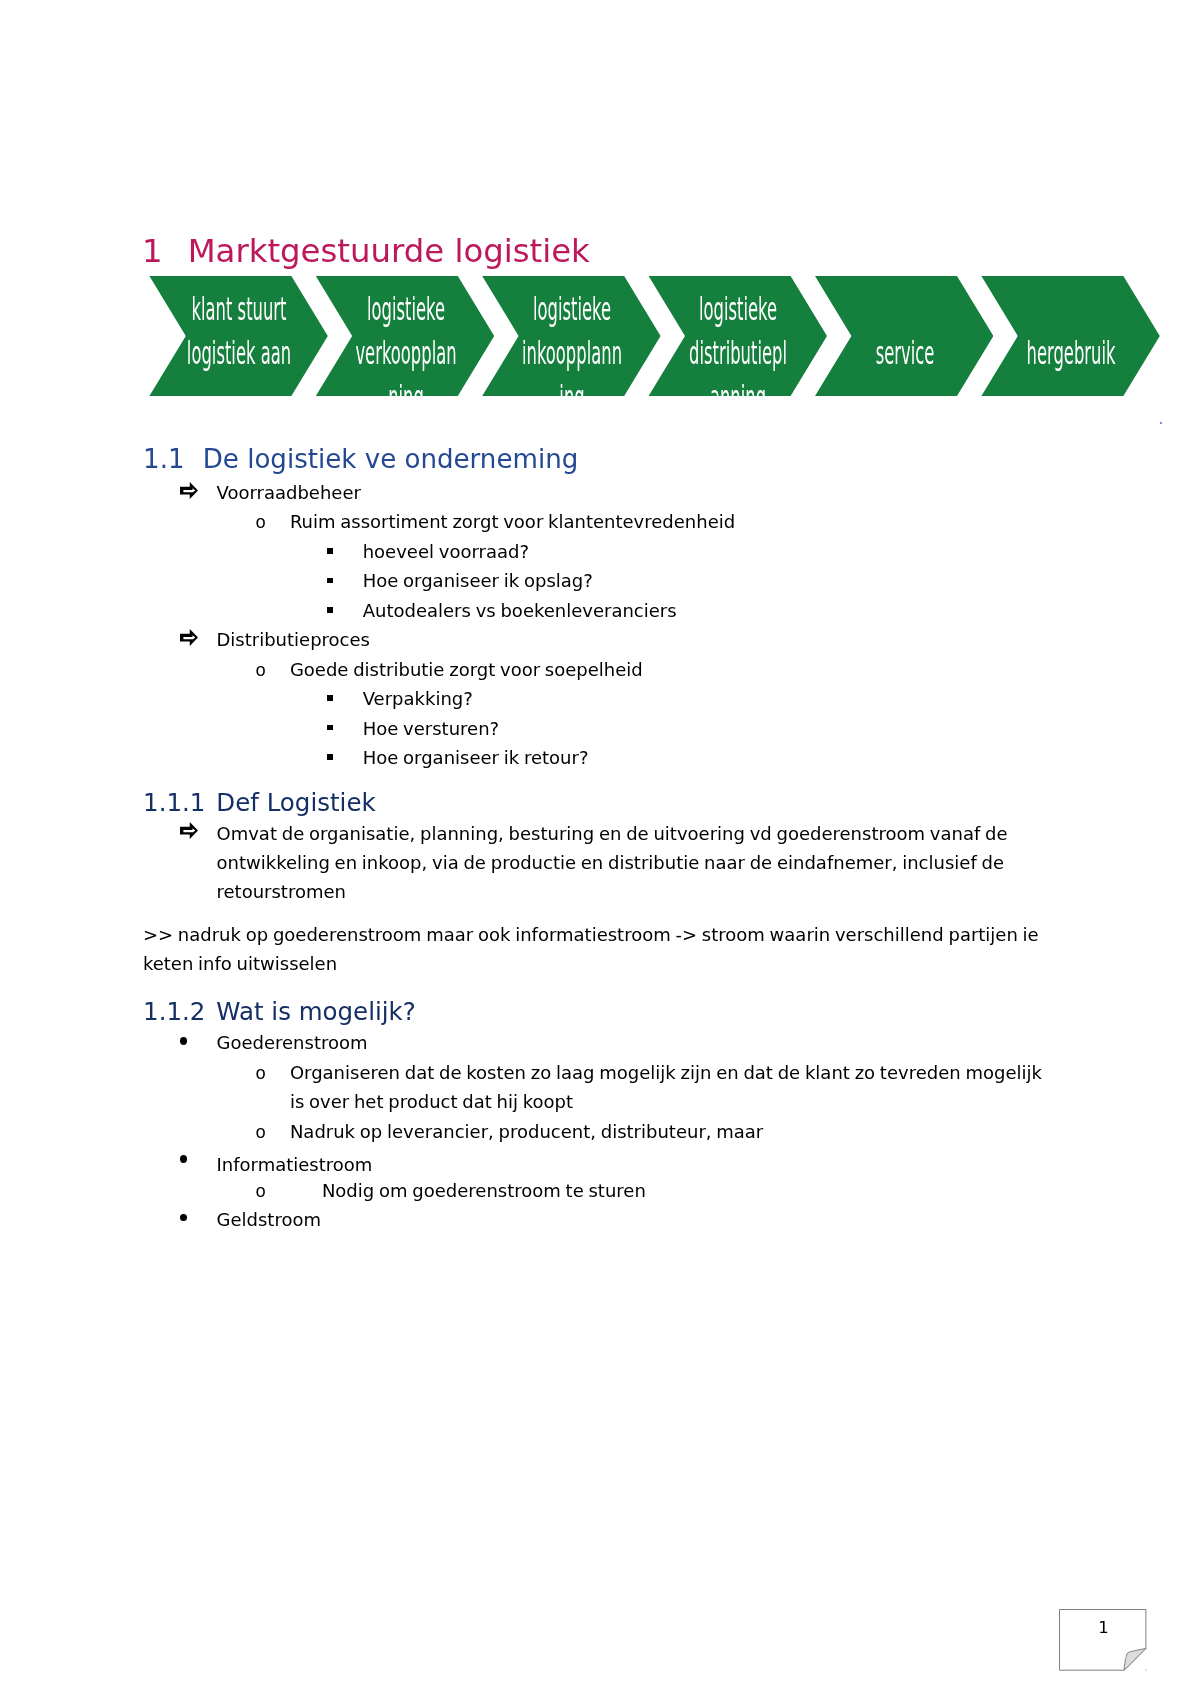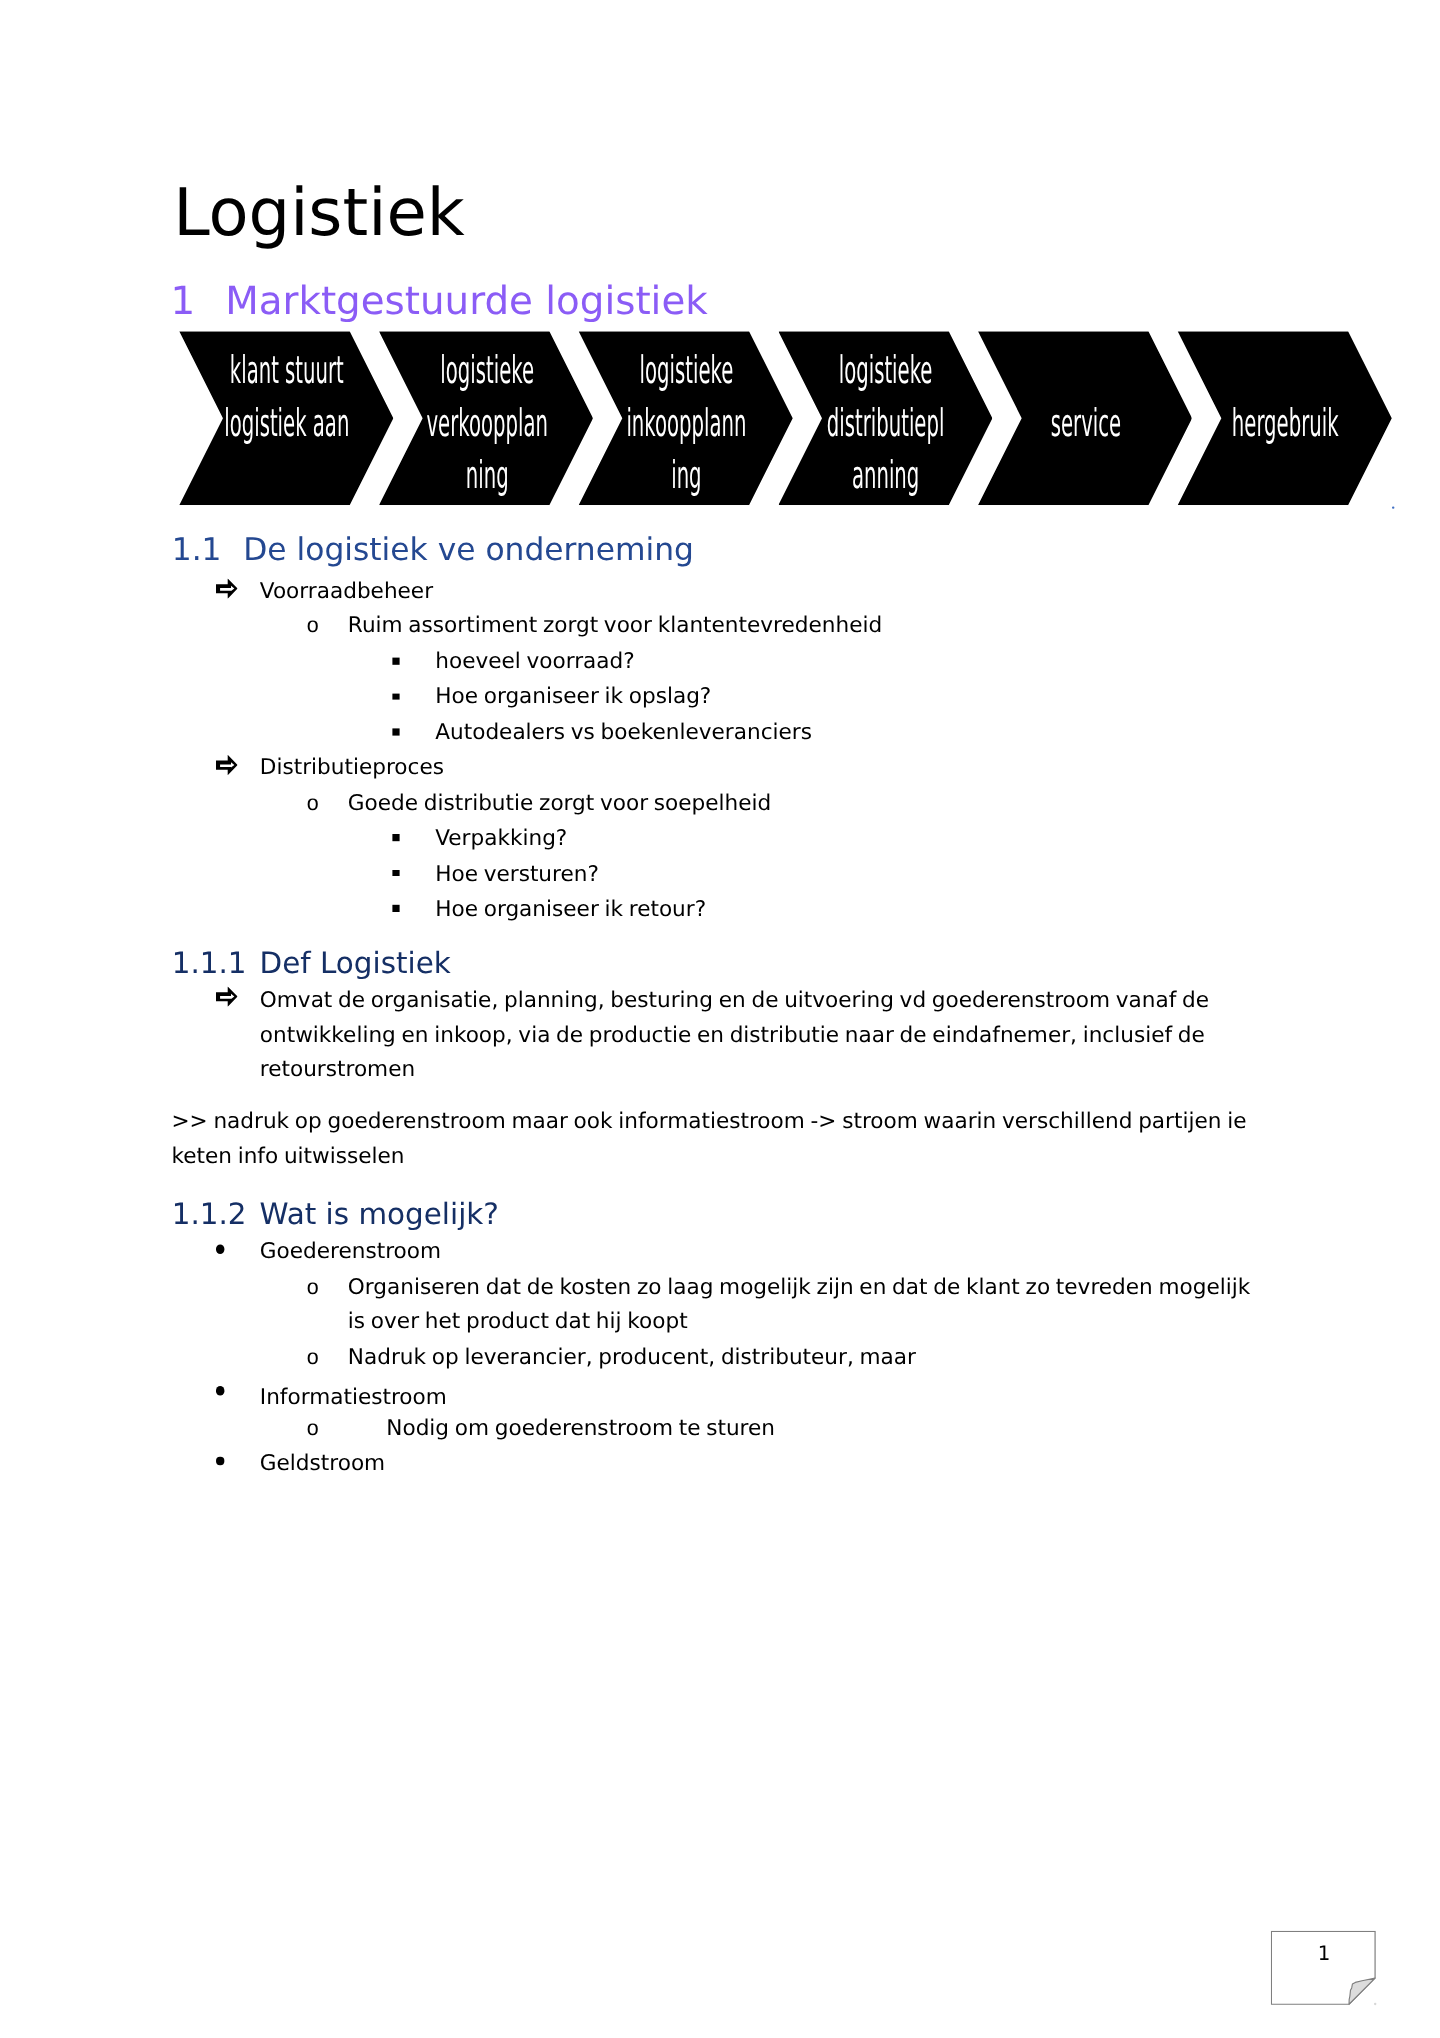--- a/index.html
+++ b/index.html
@@ -6,32 +6,32 @@
   html,body{margin:0;padding:0;}
   body{width:1200px;height:1698px;background:#ffffff;
        font-family:"DejaVu Sans",sans-serif;overflow:hidden;position:relative;
        -webkit-font-smoothing:antialiased;will-change:transform;}
   .page{position:absolute;left:0;top:0;width:1200px;height:1698px;background:#fff;transform:translateZ(0);}
 
   .abs{position:absolute;white-space:nowrap;}
 
   .doc-title{left:144.3px;top:150px;font-size:54.6px;color:#000;line-height:1;}
 
-  .h1{left:142.1px;top:234.8px;font-size:32.35px;color:#8b5cf6;line-height:1;}
+  .h1{left:142.1px;top:234.8px;font-size:32.35px;color:#be185d;line-height:1;}
   .h1 .num{display:inline-block;width:45.6px;}
 
   .h2{left:143.1px;top:446.4px;font-size:26.1px;color:#244891;line-height:1;}
   .h2 .num{display:inline-block;width:59.6px;}
 
   .h3{left:143.1px;font-size:24.5px;color:#152F65;line-height:1;}
   .h3 .num{display:inline-block;width:73.2px;}
 
   
   .chev-wrap{position:absolute;left:0;top:276px;width:1200px;height:146px;}
-  .chev{position:absolute;top:0;width:178.4px;height:145px;background:#000000;
+  .chev{position:absolute;top:0;width:178.4px;height:120px;background:#15803d;
         -webkit-clip-path:polygon(0 0,142px 0,178.4px 50%,142px 100%,0 100%,36.4px 50%);
         clip-path:polygon(0 0,142px 0,178.4px 50%,142px 100%,0 100%,36.4px 50%);
         color:#fff;}
   .chev .lbl{position:absolute;left:18.9px;top:0;width:142px;height:145px;}
   .chev .ln{position:absolute;left:-79px;width:300px;height:44px;line-height:44px;
              font-size:31.7px;text-align:center;white-space:nowrap;
              transform:scaleX(0.517);transform-origin:center center;-webkit-font-smoothing:antialiased;}
 
   
   .bt{font-size:18px;color:#000;line-height:29.45px;word-spacing:-0.95px;}
@@ -49,21 +49,20 @@
   
   .pgbox{position:absolute;}
   .pgnum{position:absolute;left:0;top:11.4px;width:88.6px;text-align:center;font-size:16.5px;color:#000;line-height:1;}
   .dot-mark{position:absolute;width:1.8px;height:1.8px;border-radius:50%;}
 </style>
 </head>
 <body>
 
 <div class="page">
 
-  <div class="abs doc-title">Logistiek</div>
 
   <div class="abs h1"><span class="num">1</span><span>Marktgestuurde logistiek</span></div>
 
   <div class="chev-wrap" id="chevrons">
       <div class="chev" style="left: 149.4px;">
         <div class="lbl">
           <div class="ln" style="top: 11px;">klant stuurt</div>
           <div class="ln" style="top: 55px;">logistiek aan</div>
         </div>
       </div>

